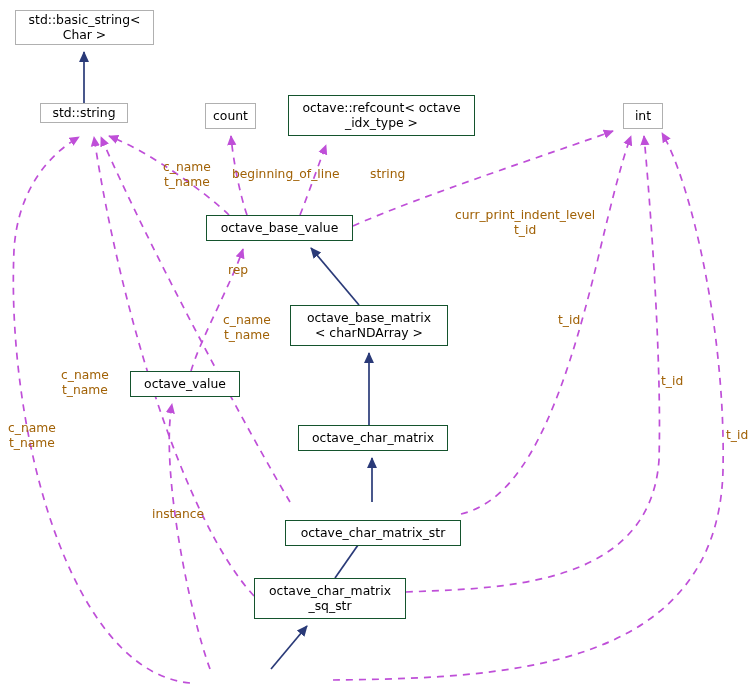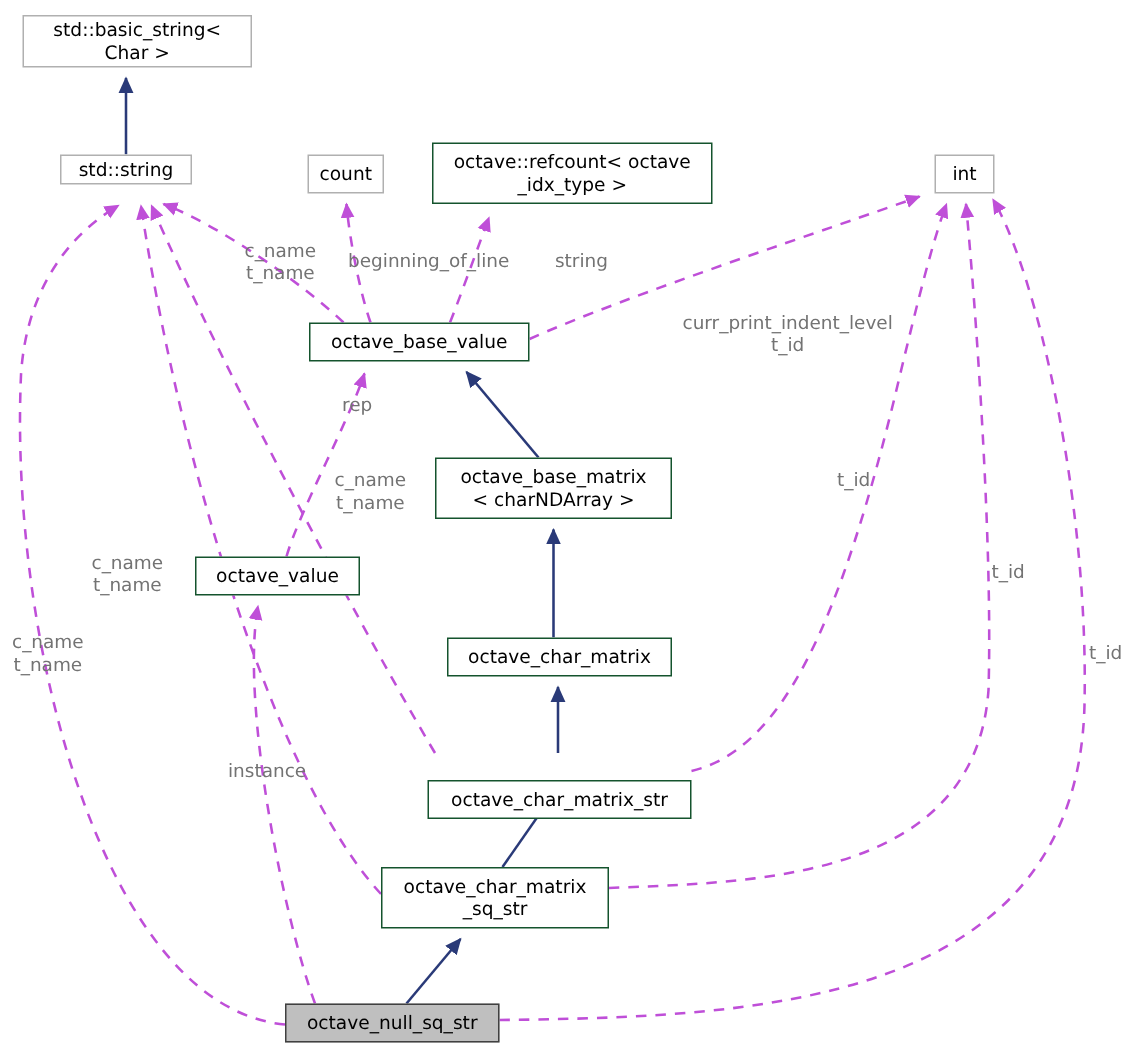--- a/index.html
+++ b/index.html
@@ -5,21 +5,21 @@
   html,body{margin:0;padding:0;background:#ffffff;}
   #stage{position:relative;width:756px;height:700px;overflow:hidden;
          font-family:"DejaVu Sans", sans-serif;background:#ffffff;}
   svg#edges{position:absolute;left:0;top:0;width:756px;height:700px;}
   .node{position:absolute;box-sizing:border-box;display:flex;align-items:center;
         justify-content:center;text-align:center;background:#ffffff;
         font-size:12.4px;color:#000000;line-height:1.18;white-space:pre;}
   .n-thin{border:1px solid #b0b0b0;}
   .n-bold{border:1px solid #14532d;}
   .n-hi{border:1px solid #404040;background:#bfbfbf;}
-  .elabel{position:absolute;font-size:12.3px;color:#737373;line-height:1.2;
+  .elabel{position:absolute;font-size:12.3px;color:#a16207;line-height:1.2;
           white-space:pre;text-align:center;}
 </style>
 </head>
 <body>
 
 <div id="stage">
 
   <svg id="edges" viewBox="0 0 756 700" xmlns="http://www.w3.org/2000/svg">
     <defs>
       <marker id="ahInh" viewBox="0 0 12 12" refX="10" refY="6" markerWidth="7" markerHeight="7" orient="auto-start-reverse">
@@ -48,21 +48,21 @@
       <path d="M290,502 C250,435 150,250 101,137"></path>
       <path d="M254,596 C184,520 120,310 94,137"></path>
       <path d="M190,683 C70,672 6,430 14,250 C17,200 40,160 79,137"></path>
       <path d="M210,669 C190,615 160,470 172,404"></path>
       <path d="M461,514 C520,500 560,420 600,250 C612,200 622,160 631,136"></path>
       <path d="M406,592 C500,588 650,588 659,460 C662,360 650,200 644,136"></path>
       <path d="M333,680 C500,678 718,672 723,470 C726,330 690,180 662,133"></path>
     </g>
   </svg>
 
-  <div class="node n-thin" style="left:15px;top:10px;width:153px;height:35px;">
+  <div class="node n-thin" style="left:15px;top:10px;width:139px;height:35px;">
     <span>std::basic_string&lt;
 Char &gt;</span>
   </div>
 
   <div class="node n-thin" style="left:40px;top:103px;width:88px;height:20px;">
     <span>std::string</span>
   </div>
 
   <div class="node n-thin" style="left:205px;top:103px;width:51px;height:26px;">
     <span>count</span>
@@ -96,23 +96,20 @@
 
   <div class="node n-bold" style="left:285px;top:520px;width:176px;height:26px;">
     <span>octave_char_matrix_str</span>
   </div>
 
   <div class="node n-bold" style="left:254px;top:578px;width:152px;height:41px;">
     <span>octave_char_matrix
 _sq_str</span>
   </div>
 
-  <div class="node n-hi" style="left:190px;top:669px;width:143px;height:26px;">
-    <span>octave_null_sq_str</span>
-  </div>
 
   <div class="elabel" style="left:163px;top:160px;">c_name
 t_name</div>
   <div class="elabel" style="left:232px;top:167px;">beginning_of_line</div>
   <div class="elabel" style="left:370px;top:167px;">string</div>
   <div class="elabel" style="left:455px;top:160px;margin-top:48px;">curr_print_indent_level
 t_id</div>
   <div class="elabel" style="left:228px;top:263px;">rep</div>
   <div class="elabel" style="left:223px;top:313px;">c_name
 t_name</div>

